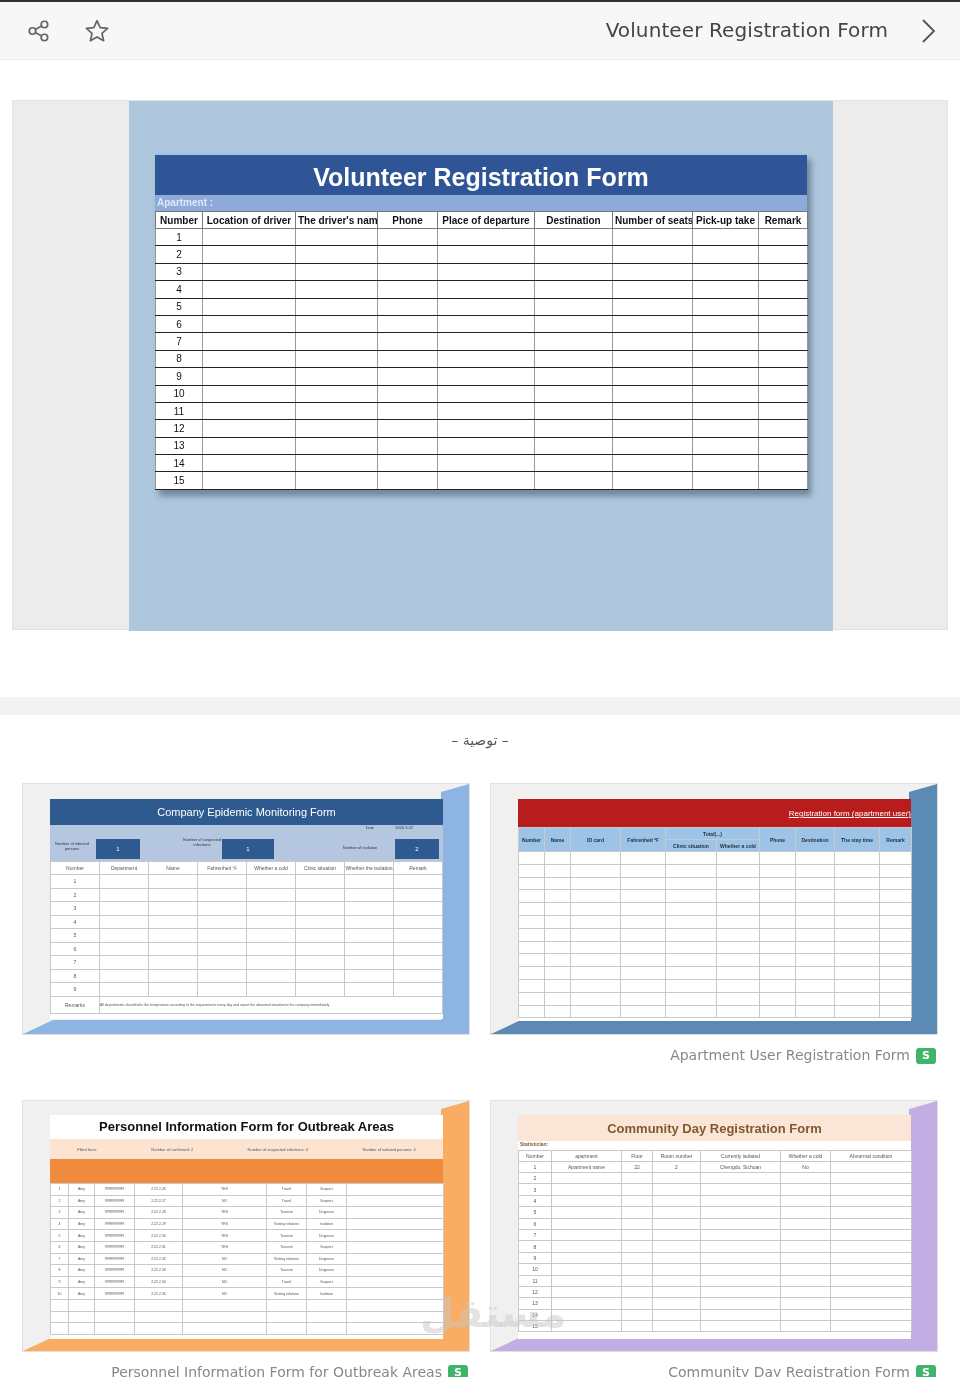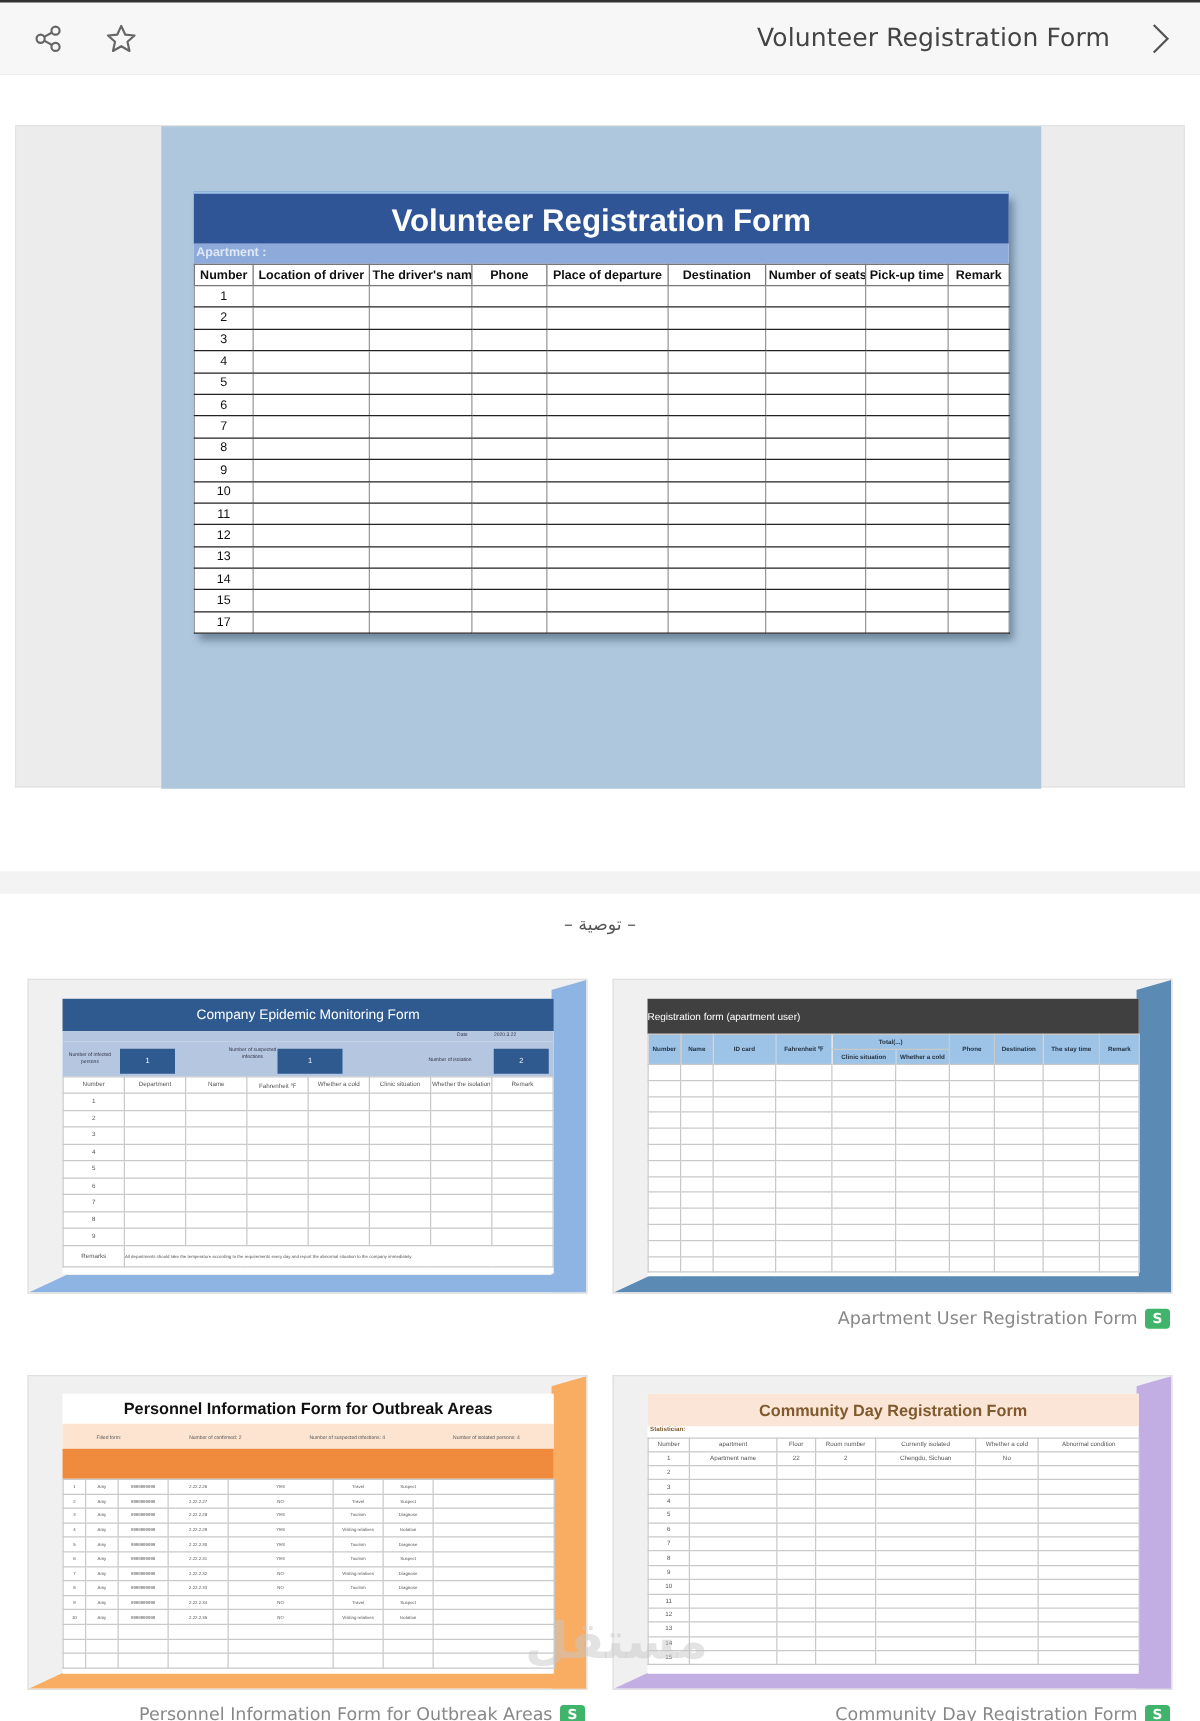--- a/index.html
+++ b/index.html
@@ -72,21 +72,21 @@
         </colgroup>
         <thead>
           <tr>
             <th>Number</th>
             <th>Location of driver</th>
             <th>The driver's name</th>
             <th>Phone</th>
             <th>Place of departure</th>
             <th>Destination</th>
             <th>Number of seats</th>
-            <th>Pick-up time</th>
+            <th>Pick-up take</th>
             <th>Remark</th>
           </tr>
         </thead>
         <tbody id="vol-body">
             <tr>
               <td>1</td>
               <td></td>
               <td></td>
               <td></td>
               <td></td>
@@ -233,31 +233,20 @@
               <td></td>
               <td></td>
               <td></td>
               <td></td>
               <td></td>
               <td></td>
               <td></td>
             </tr>
             <tr>
               <td>15</td>
-              <td></td>
-              <td></td>
-              <td></td>
-              <td></td>
-              <td></td>
-              <td></td>
-              <td></td>
-              <td></td>
-            </tr>
-            <tr>
-              <td>17</td>
               <td></td>
               <td></td>
               <td></td>
               <td></td>
               <td></td>
               <td></td>
               <td></td>
               <td></td>
             </tr>
           </tbody>
@@ -398,21 +387,21 @@
         </table>
     </div>
   </div>
 </div>
 
 <div class="card" style="left:490px; top:783px;">
   <div class="thumb">
     <div class="frame-right" style="background:#5b8ab5; clip-path: polygon(0 8px, 100% 0, 100% 100%, 0 100%);"></div>
     <div class="frame-bottom" style="background:#5b8ab5; clip-path: polygon(30px 0, 100% 0, 100% 100%, 0 100%);"></div>
     <div class="mini" style="left:27px; top:15px; width:393px; height:222px;">
-      <div style="height:28px; background:#404040; color:#fff; font-size:8px; text-align:left; line-height:30px;">Registration form (apartment user)</div>
+      <div style="height:28px; background:#b91c1c; color:#fff; font-size:8px; text-align:right; line-height:30px;text-decoration:underline;">Registration form (apartment user)</div>
       <table>
         <colgroup>
             <col style="width:26px">
             <col style="width:26px">
             <col style="width:50px">
             <col style="width:45px">
             <col style="width:51px">
             <col style="width:43px">
             <col style="width:36px">
             <col style="width:39px">

